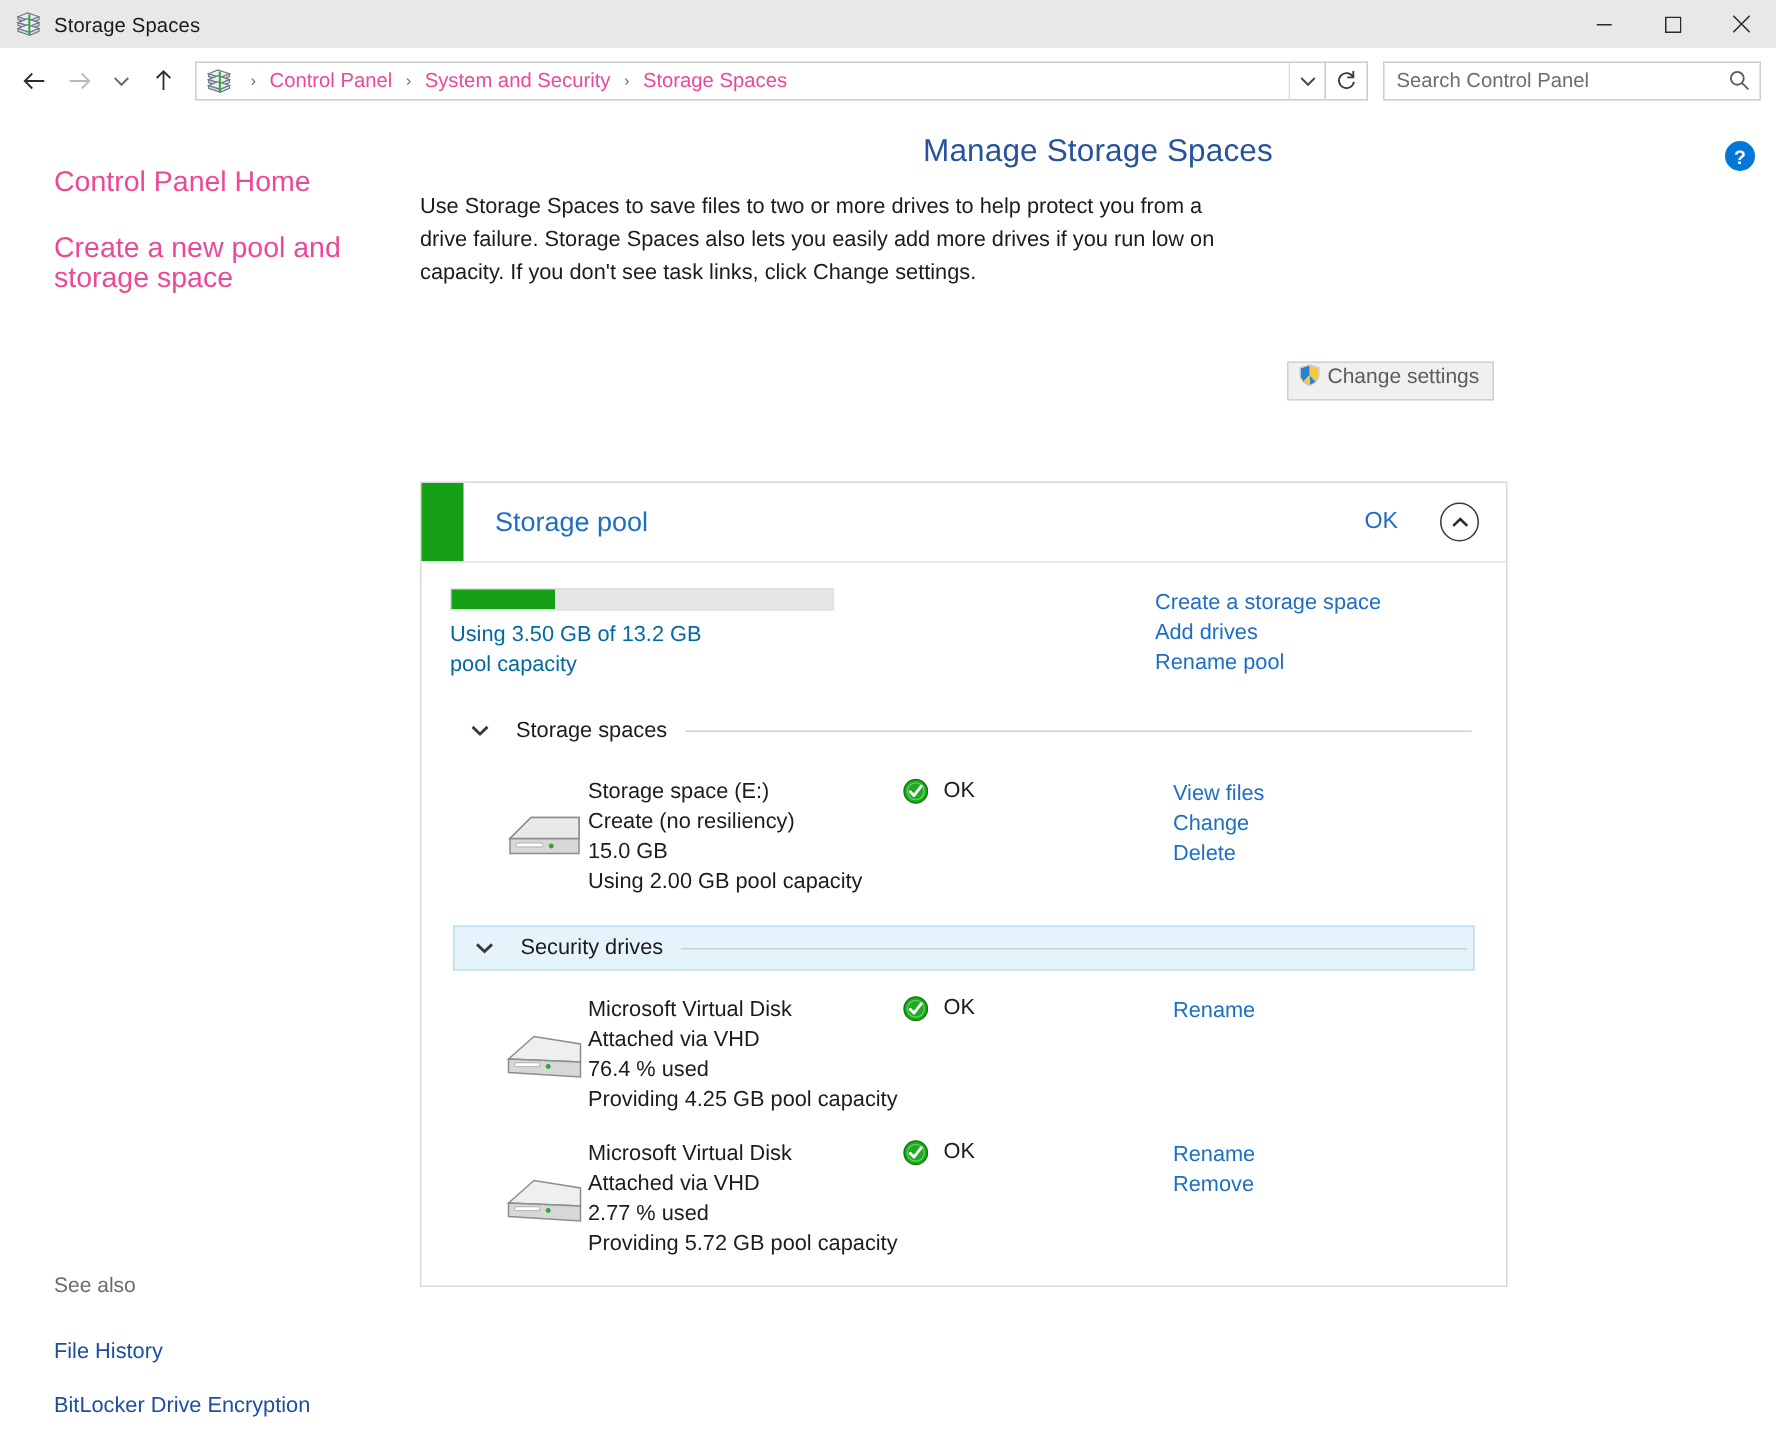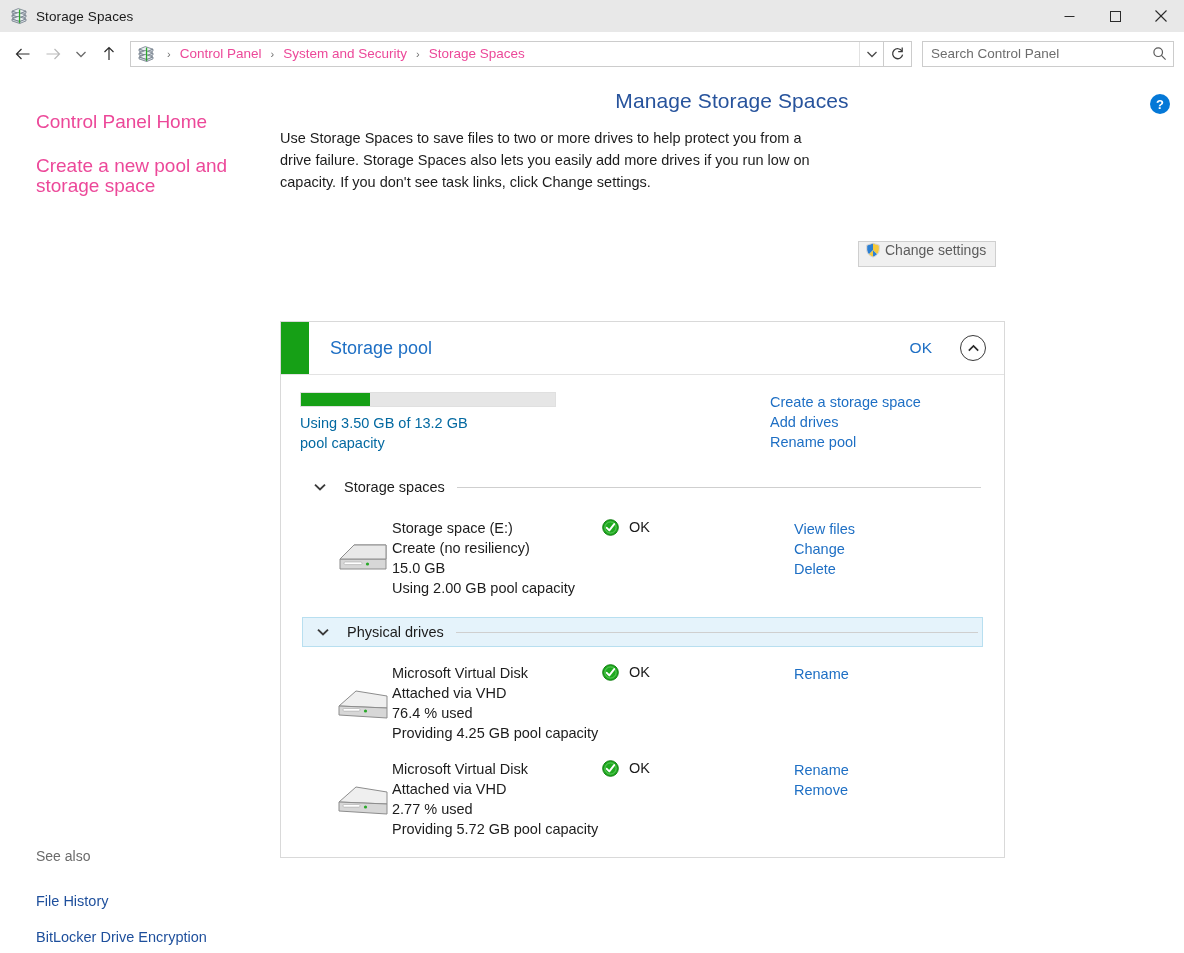--- a/index.html
+++ b/index.html
@@ -341,21 +341,21 @@
     align-items: flex-start;
     padding-top: 1px;
   }
   .status-icon { width: 17px; height: 17px; flex: 0 0 17px; }
   .status-text {
     font-size: 14.5px;
     color: #1c1c1c;
     margin-left: 10px;
     line-height: 17px;
   }
-  .item-links { flex: 1 1 auto; padding-top: 1px; margin-left: 12px; }
+  .item-links { flex: 1 1 auto; padding-top: 1px; }
 </style>
 </head>
 <body>
 
 <div class="titlebar">
   <span class="titlebar-icon">
     <svg viewBox="0 0 18 18" width="18" height="18">
       <g stroke="#6e7a86" stroke-width="0.8" fill="#e9edf1">
         <path d="M2 4.2 L8.3 1.6 L16 4.2 L9.7 6.8 Z"></path>
         <path d="M2 4.2 L2 6.1 L9.7 8.7 L9.7 6.8 Z" fill="#cfd6dd"></path>
@@ -567,21 +567,21 @@
             <a href="#">Delete</a>
           </div>
         </div>
 
         <div class="section-head highlight">
           <span class="sec-chev">
             <svg width="14" height="10" viewBox="0 0 14 10">
                 <path d="M2 2.6 L7 7.4 L12 2.6" fill="none" stroke="#3b3b3b" stroke-width="1.9"></path>
               </svg>
           </span>
-          <span class="sec-label">Physical drives</span>
+          <span class="sec-label">Security drives</span>
           <span class="sec-rule"></span>
         </div>
 
         <div class="dev-row">
           <span class="dev-icon">
             <svg viewBox="0 0 54 42" width="54" height="42">
               <path d="M3 24 L20 9 L51 14 L51 26 Z" fill="#efefef" stroke="#8d8d8d" stroke-width="1"></path>
               <path d="M3 24 L3 33 L51 36 L51 26 Z" fill="#d7d7d7" stroke="#8d8d8d" stroke-width="1"></path>
               <rect x="7" y="26.5" width="17" height="2.6" rx="1.2" fill="#ffffff" stroke="#a8a8a8" stroke-width="0.6"></rect>
               <circle cx="29.5" cy="29" r="1.6" fill="#2aa82a"></circle>

